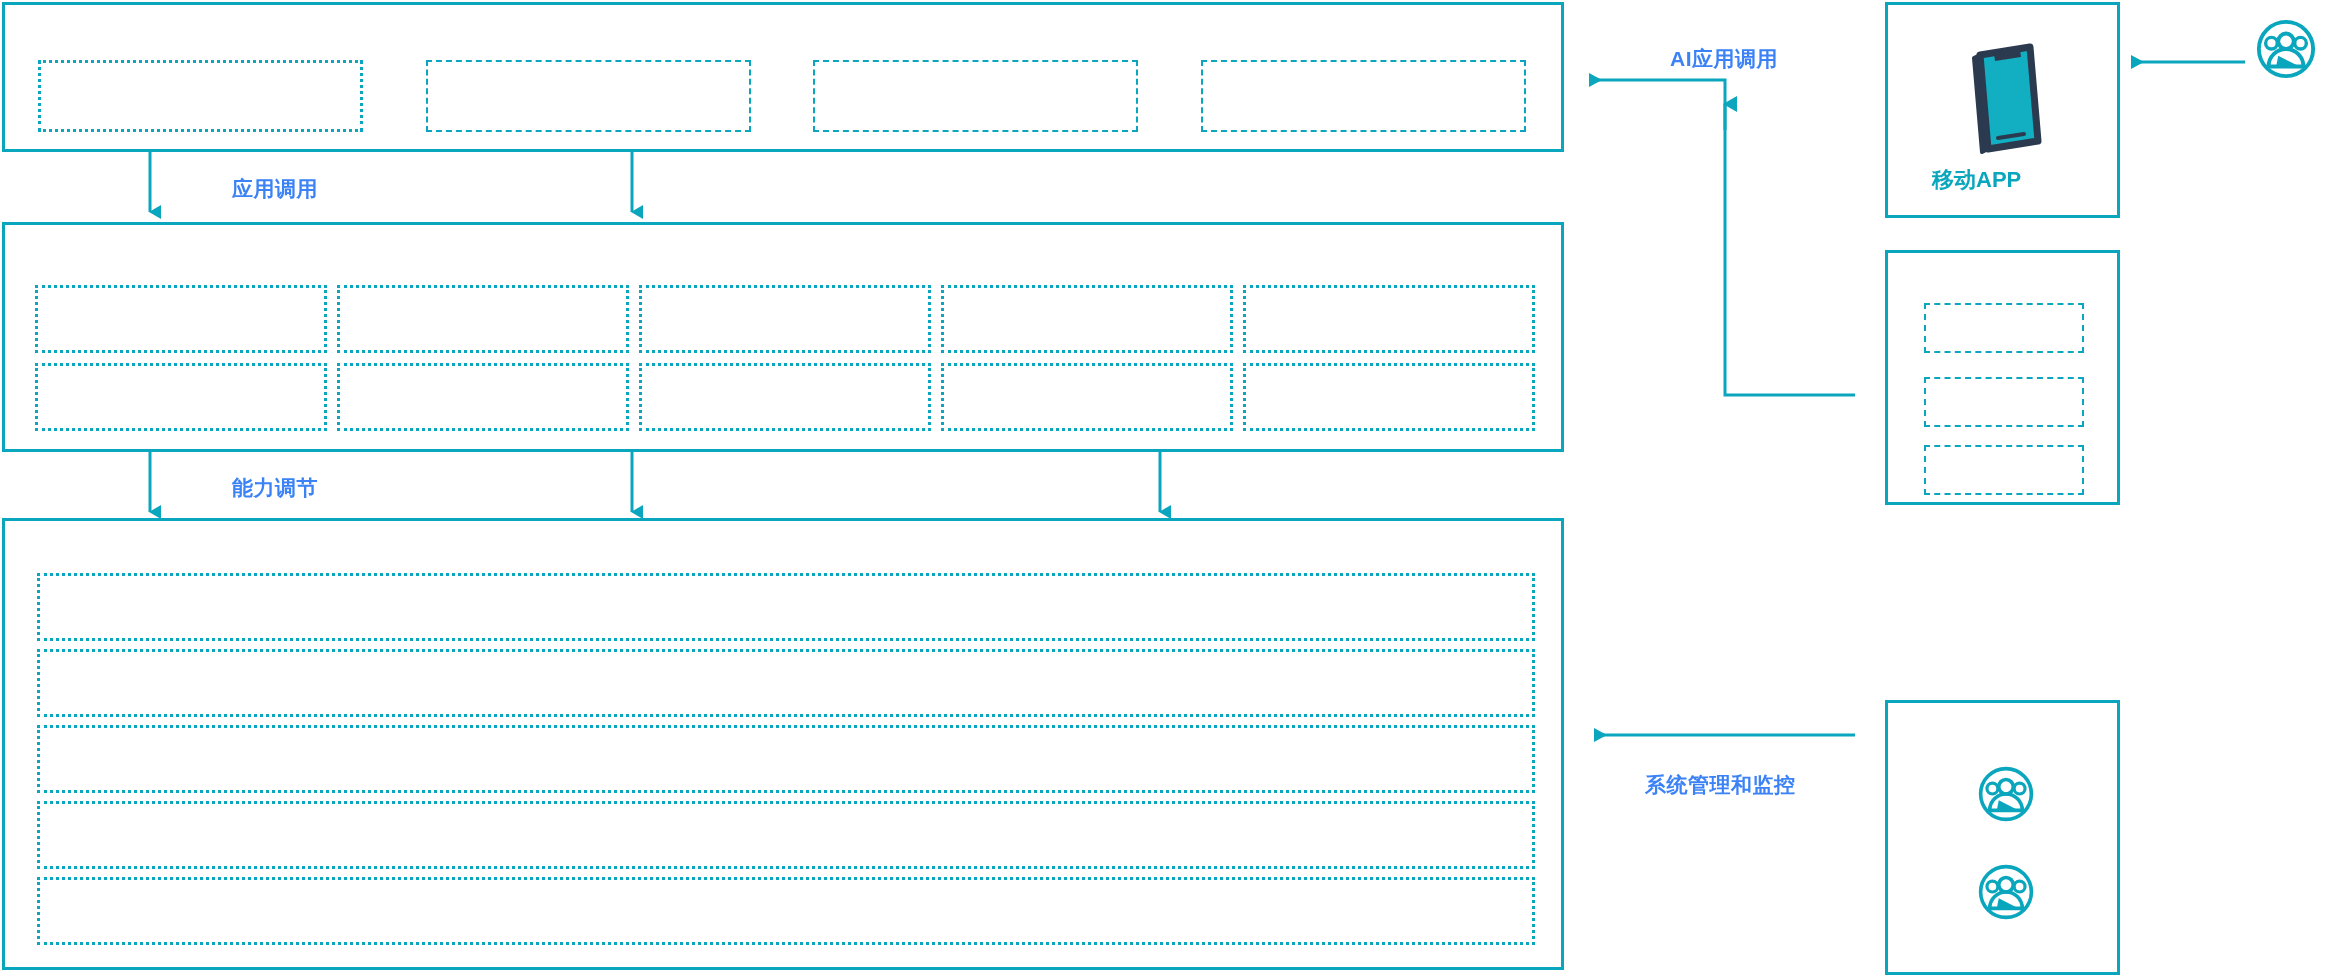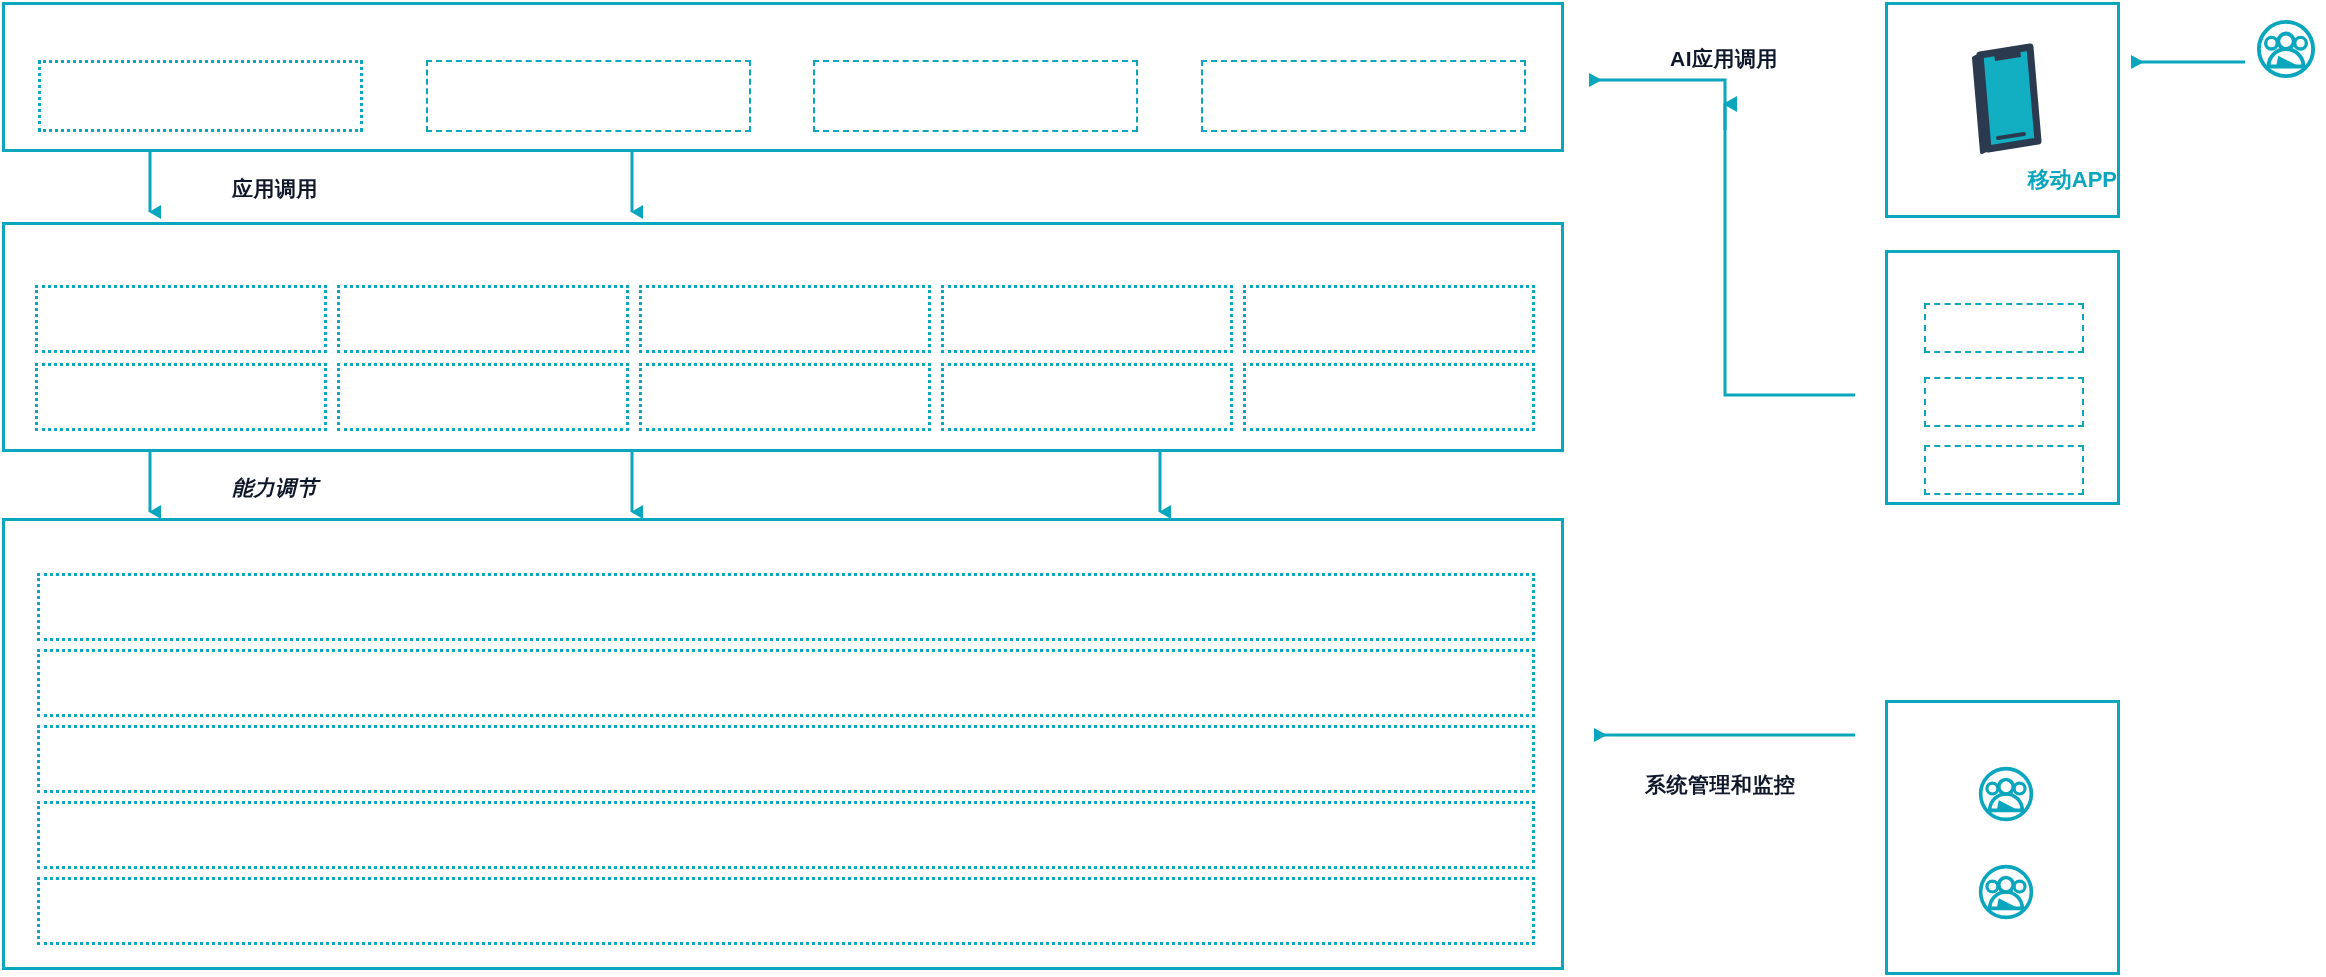--- a/index.html
+++ b/index.html
@@ -35,39 +35,39 @@
     border-style: dotted;
     border-width: 3px;
   }
   .slot.thin {
     border-width: 2px;
     border-style: dashed;
   }
 
   .flow-label {
     position: absolute;
-    color: #0f172a;
+    color: #3b82f6;
     font-size: 21px;
     font-weight: bold;
     letter-spacing: 0.5px;
     white-space: nowrap;
     line-height: 1;
   }
 
   .panel {
     position: absolute;
     box-sizing: border-box;
     border: 3px solid #0aa6bd;
     background: #ffffff;
   }
   .panel-caption {
     position: absolute;
     left: 0;
     right: 0;
-    text-align: right;
+    text-align: left;
     color: #0aa6bd;
     font-size: 22px;
     font-weight: bold;
     white-space: nowrap;
     padding-left: 44px;
   }
 
   
   #wires {
     position: absolute;
@@ -134,21 +134,21 @@
     <div class="slot dense" style="left:936px; top:60px; width:292px; height:68px;"></div>
     <div class="slot dense" style="left:1238px; top:60px; width:292px; height:68px;"></div>
 
     <div class="slot dense" style="left:30px; top:138px; width:292px; height:68px;"></div>
     <div class="slot dense" style="left:332px; top:138px; width:292px; height:68px;"></div>
     <div class="slot dense" style="left:634px; top:138px; width:292px; height:68px;"></div>
     <div class="slot dense" style="left:936px; top:138px; width:292px; height:68px;"></div>
     <div class="slot dense" style="left:1238px; top:138px; width:292px; height:68px;"></div>
   </div>
 
-  <div class="flow-label" style="left:232px; top:477px;font-style:italic;">能力调节</div>
+  <div class="flow-label" style="left:232px; top:477px;">能力调节</div>
 
   <div class="layer-box" style="left:2px; top:518px; width:1562px; height:452px;">
     <div class="slot dense" style="left:32px; top:52px; width:1498px; height:68px;"></div>
     <div class="slot dense" style="left:32px; top:128px; width:1498px; height:68px;"></div>
     <div class="slot dense" style="left:32px; top:204px; width:1498px; height:68px;"></div>
     <div class="slot dense" style="left:32px; top:280px; width:1498px; height:68px;"></div>
     <div class="slot dense" style="left:32px; top:356px; width:1498px; height:68px;"></div>
   </div>
 
   <div class="flow-label" style="left:1670px; top:48px;">AI应用调用</div>

